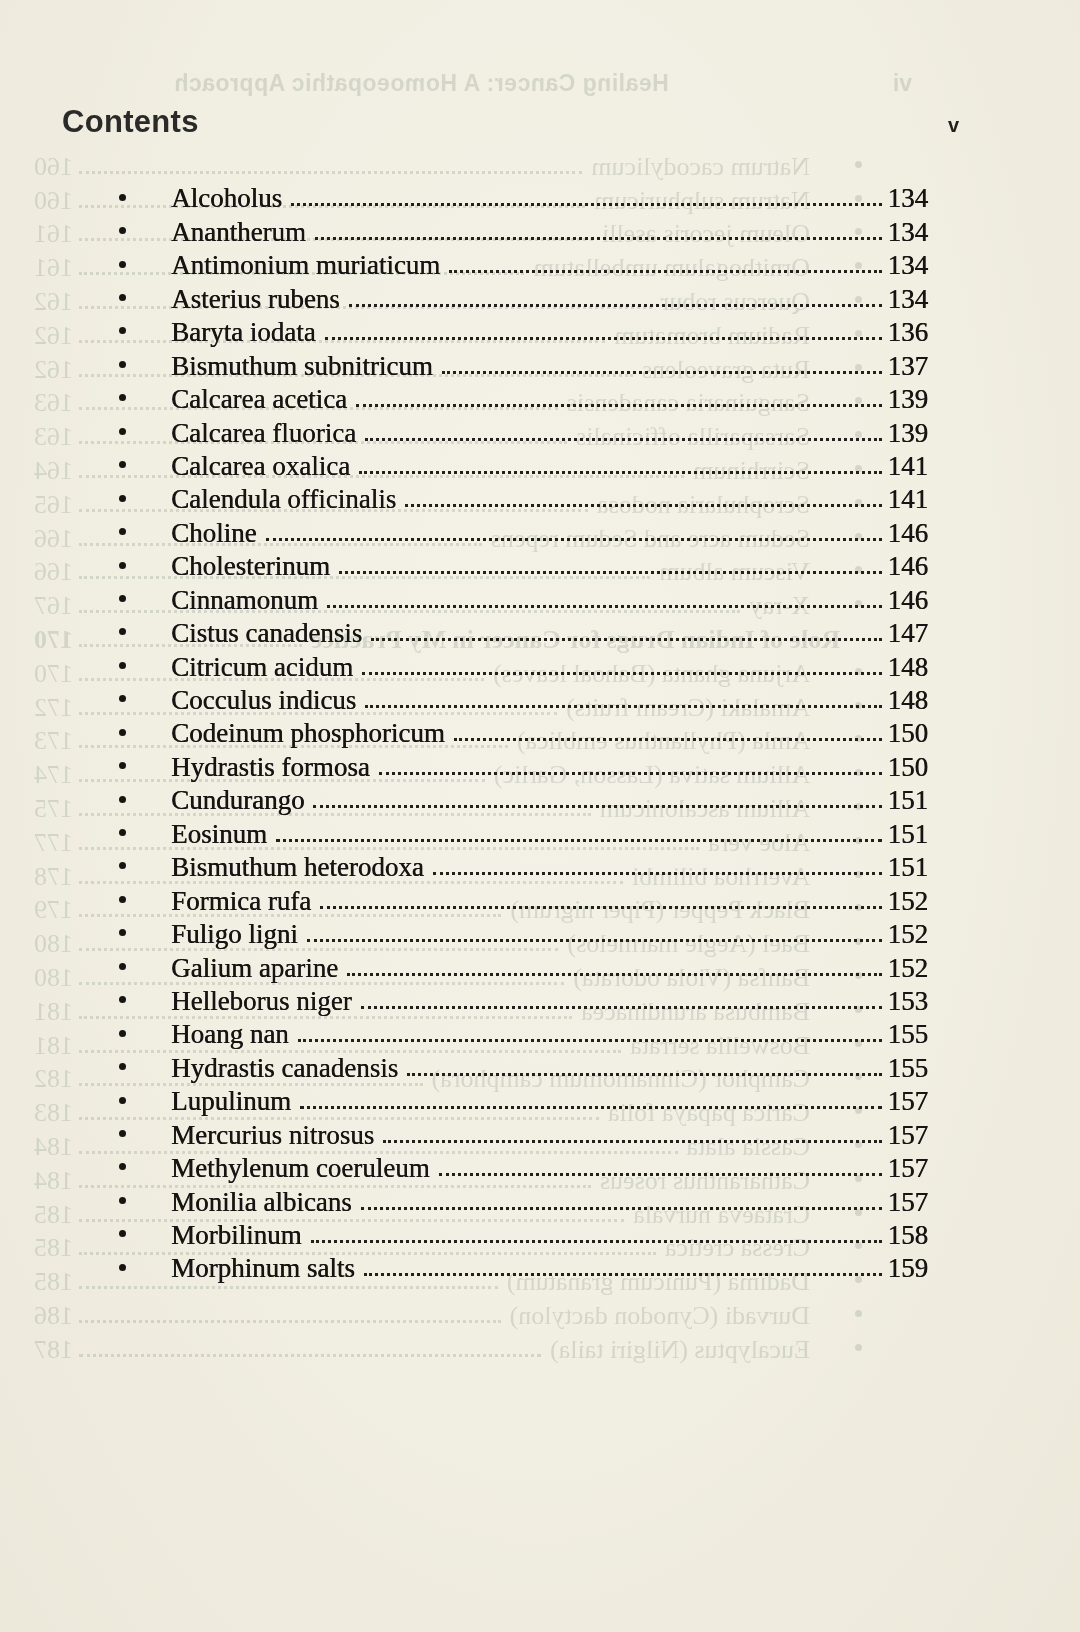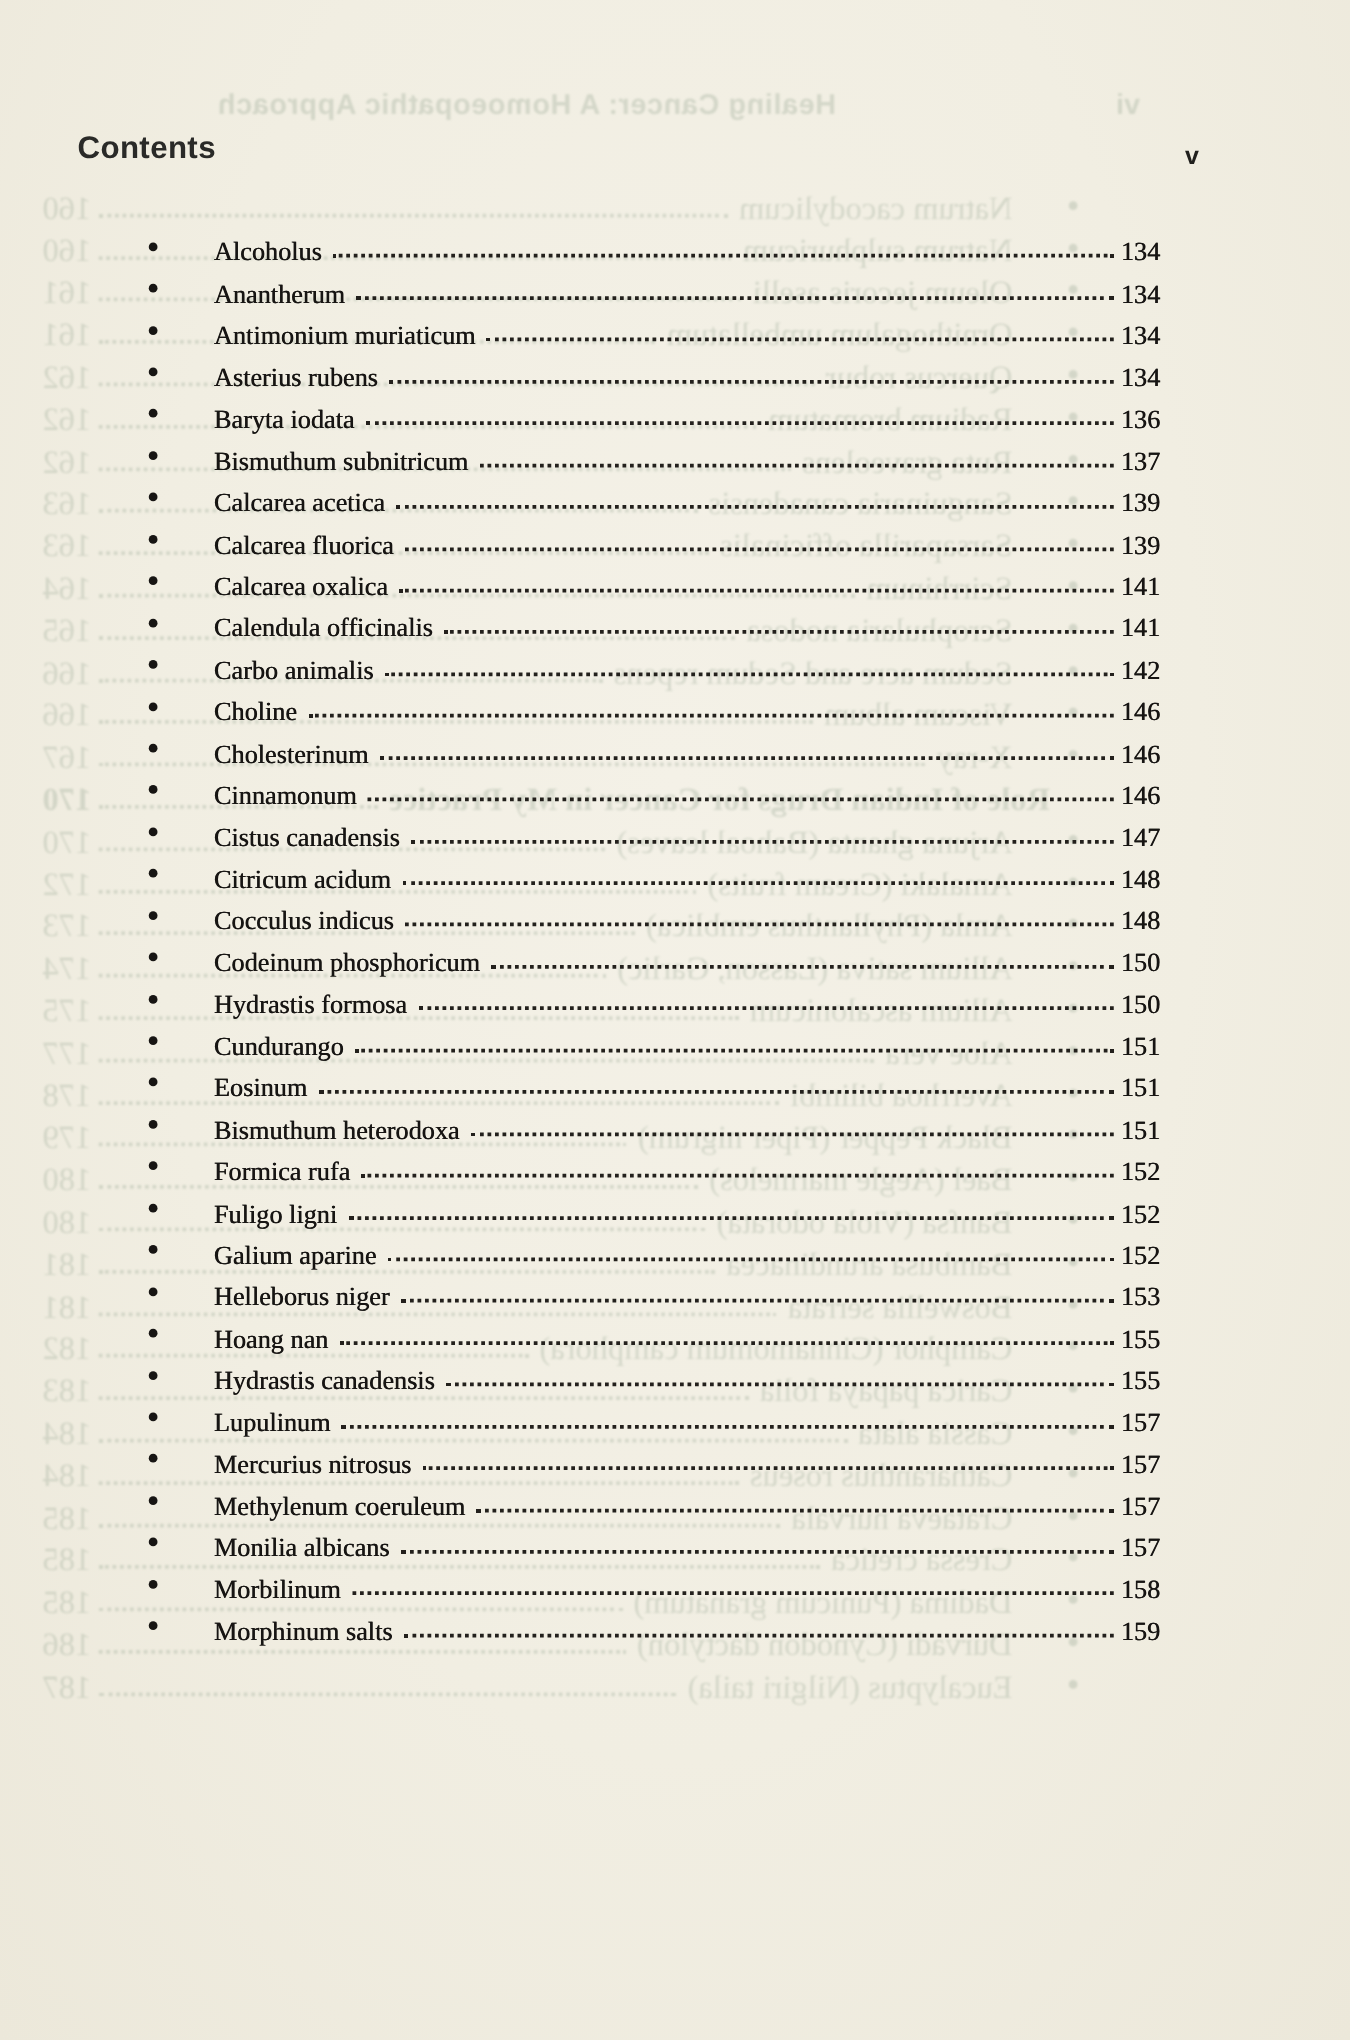--- a/index.html
+++ b/index.html
@@ -45,31 +45,31 @@
     background:currentColor; align-self:center; margin-top:3px;
   }
   .name { flex:none; margin-left:45px; white-space:nowrap; }
   .leader { flex:1 1 auto; border-bottom:3.2px dotted currentColor; margin:0 6px 6px 9px; min-width:20px; }
   .pg { flex:none; }
 
   
   .header-title {
     position:absolute; top:104px; left:62px;
     font-family:"Liberation Sans", sans-serif;
-    font-weight:700; font-size:25px; color:#2a2a28; letter-spacing:.3px;
+    font-weight:700; font-size:31px; color:#2a2a28; letter-spacing:.3px;
   }
   .folio {
     position:absolute; top:114px; left:948px;
     font-family:"Liberation Sans", sans-serif;
     font-weight:700; font-size:20px; color:#21201d;
   }
   .toc { position:absolute; top:179px; left:62px; width:866px; color:#171513; }
   .toc .row {
     display:flex; align-items:flex-end;
-    height:33.45px; font-size:21px; line-height:1;
+    height:33.45px; font-size:27px; line-height:1;
   }
   .toc .bullet { margin-left:57px; }
   .toc .name, .toc .pg { text-shadow:.4px 0 0 currentColor; }
   .toc .leader { border-bottom-color:#23201c; }
 </style>
 </head>
 <body>
 
 <div class="ghost">
   <div class="ghost-header">
@@ -401,26 +401,20 @@
       <span class="pg">141</span>
     </div>
 
     <div class="row">
       <span class="bullet"></span>
       <span class="name">Calendula officinalis</span>
       <span class="leader"></span>
       <span class="pg">141</span>
     </div>
 
-    <div class="row">
-      <span class="bullet"></span>
-      <span class="name">Carbo animalis</span>
-      <span class="leader"></span>
-      <span class="pg">142</span>
-    </div>
 
 
     <div class="row">
       <span class="bullet"></span>
       <span class="name">Choline</span>
       <span class="leader"></span>
       <span class="pg">146</span>
     </div>
 
     <div class="row">

